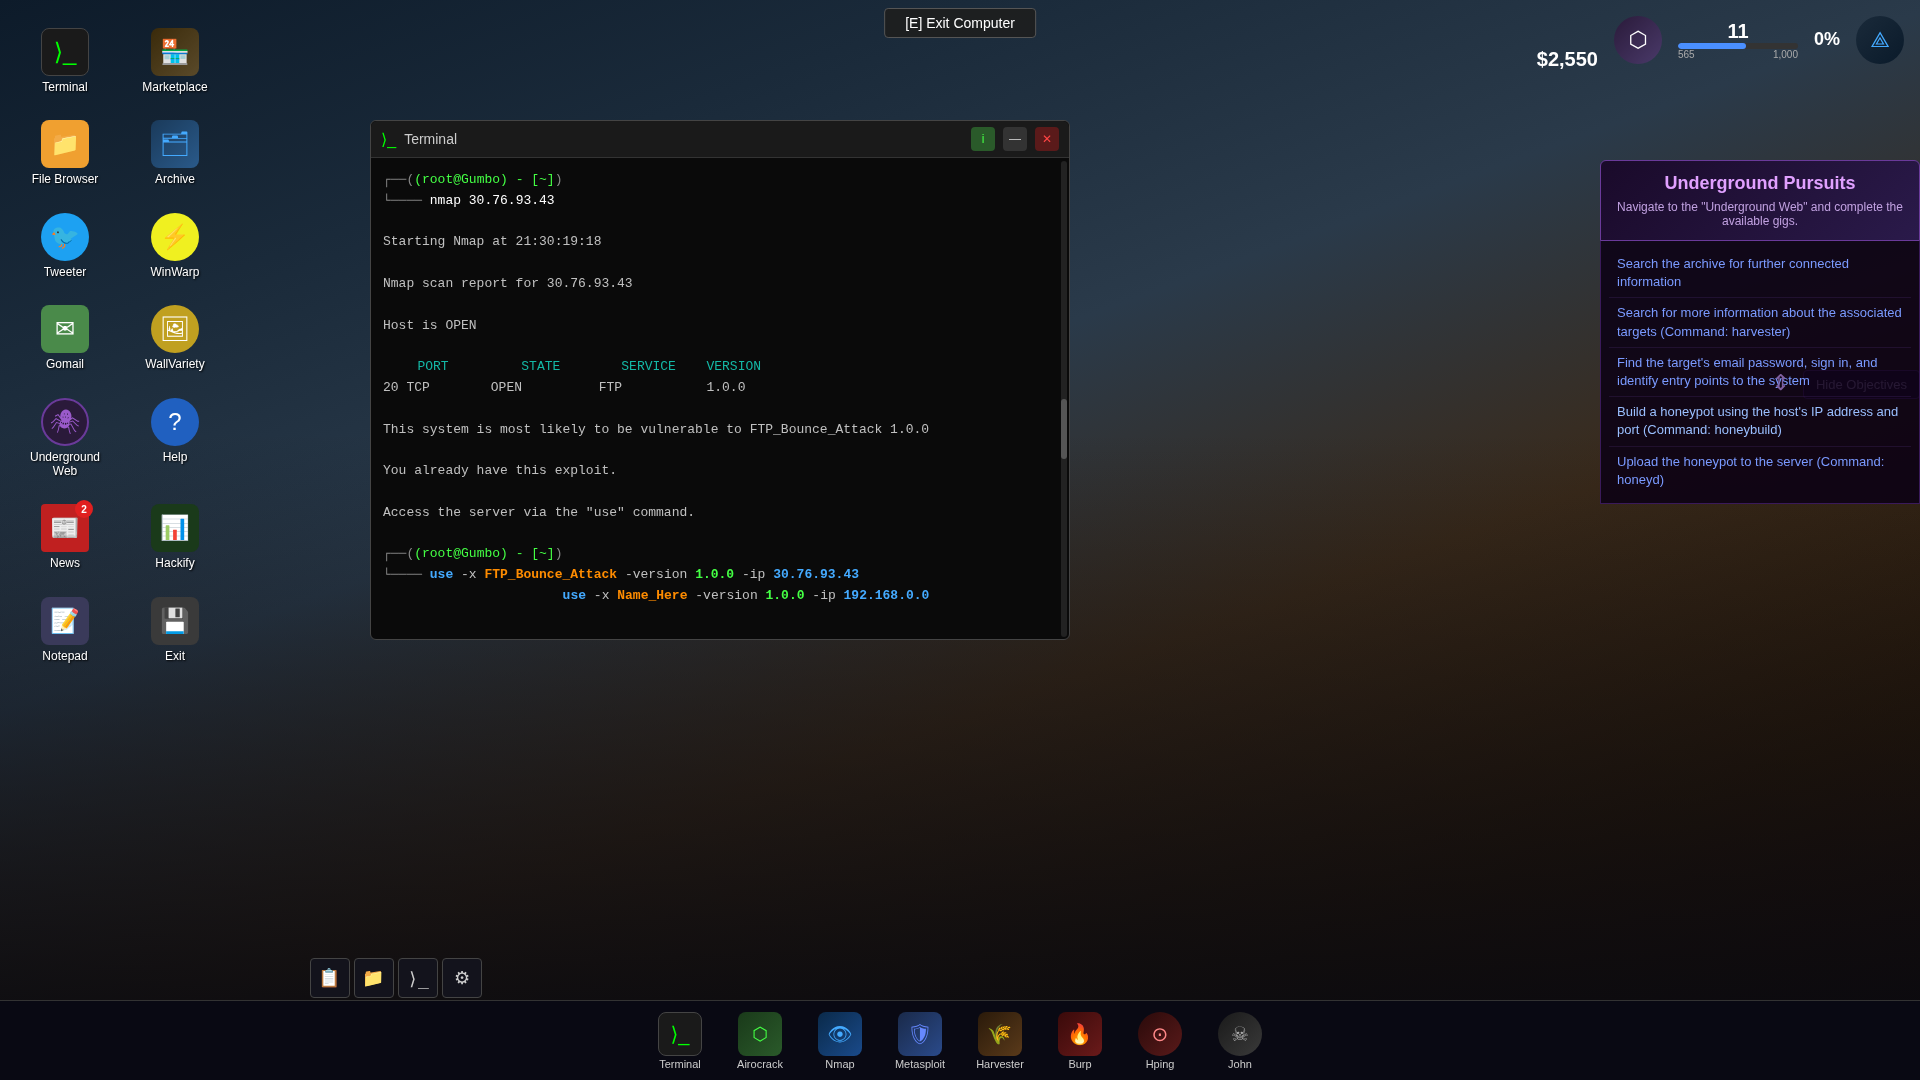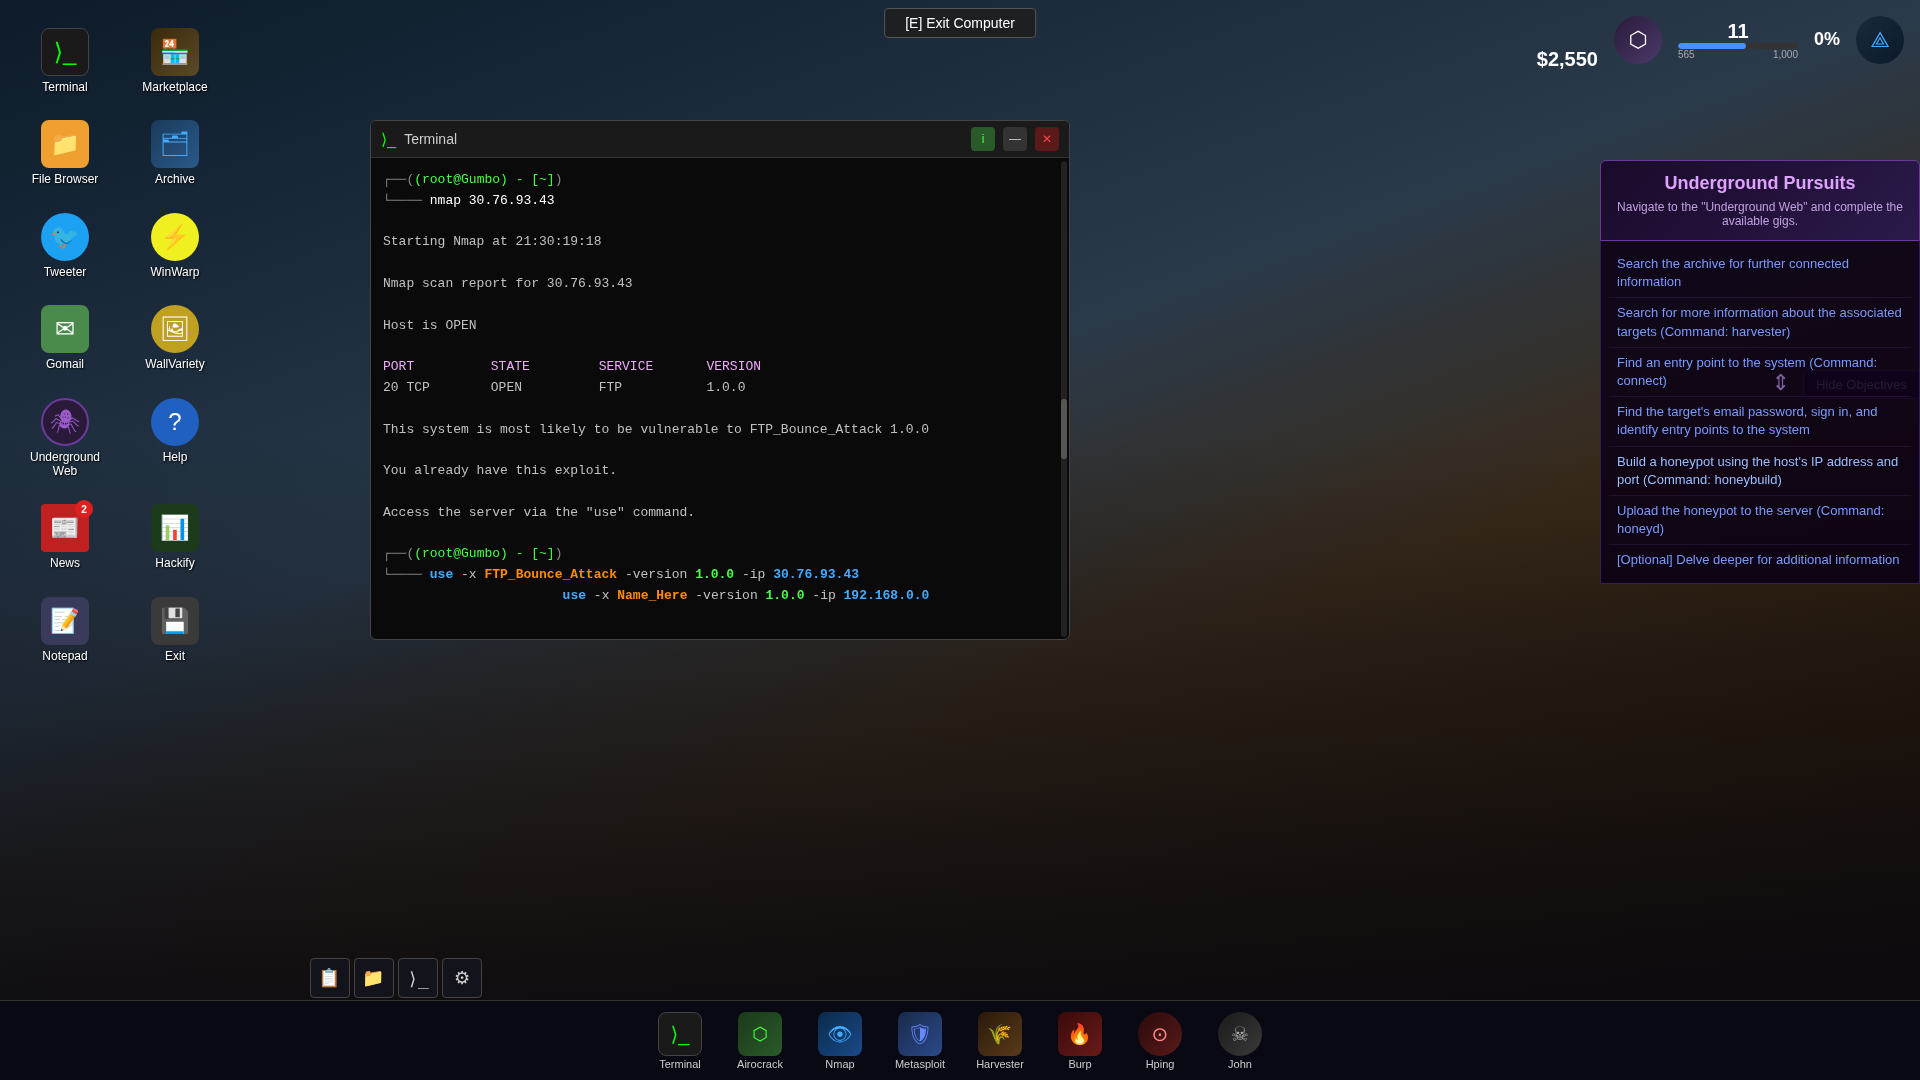--- a/index.html
+++ b/index.html
@@ -245,21 +245,21 @@
       padding: 12px;
       color: #c0c0c0;
       font-family: 'Courier New', monospace;
       font-size: 13px;
       overflow-y: auto;
       line-height: 1.6;
     }
     .terminal-content .cmd { color: #fff; }
     .terminal-content .output { color: #c0c0c0; }
     .terminal-content .green { color: #4f4; }
-    .terminal-content .port-header { color: #f0abfc; }
+    .terminal-content .port-header { color: #14b8a6; text-align: center; }
     .terminal-content .cmd-use { color: #4af; font-weight: bold; margin-top: 36px; }
     .terminal-content .attack-name { color: #ff8c00; font-weight: bold; }
     .terminal-content .version { color: #4f4; font-weight: bold; }
     .terminal-content .ip-addr { color: #4af; font-weight: bold; }
 
     .scrollbar {
       position: absolute;
       right: 2px;
       top: 40px;
       bottom: 2px;
@@ -579,25 +579,23 @@
 </div>
 
 <div class="objectives-panel">
   <div class="objectives-header">
     <div class="objectives-title">Underground Pursuits</div>
     <div class="objectives-desc">Navigate to the "Underground Web" and complete the available gigs.</div>
   </div>
   <div class="objectives-list">
     <div class="objective-item">Search the archive for further connected information</div>
     <div class="objective-item">Search for more information about the associated targets (Command: harvester)</div>
-    <div class="objective-item">Find an entry point to the system (Command: connect)</div>
     <div class="objective-item">Find the target's email password, sign in, and identify entry points to the system</div>
     <div class="objective-item highlight-obj">Build a honeypot using the host's IP address and port (Command: honeybuild)</div>
     <div class="objective-item">Upload the honeypot to the server (Command: honeyd)</div>
-    <div class="objective-item">[Optional] Delve deeper for additional information</div>
   </div>
 </div>
 
 <div style="position:absolute; top: 370px; right: 130px; z-index:25; color:#8060a0; font-size:22px;">⇕</div>
 <button class="hide-objectives-btn">Hide Objectives</button>
 
 <div class="taskbar">
   <div class="taskbar-icon">
     <div class="taskbar-icon-img" style="background:#1a1a1a;border:1px solid #444;color:#0f0;">⟩_</div>
     <span class="taskbar-label">Terminal</span>

